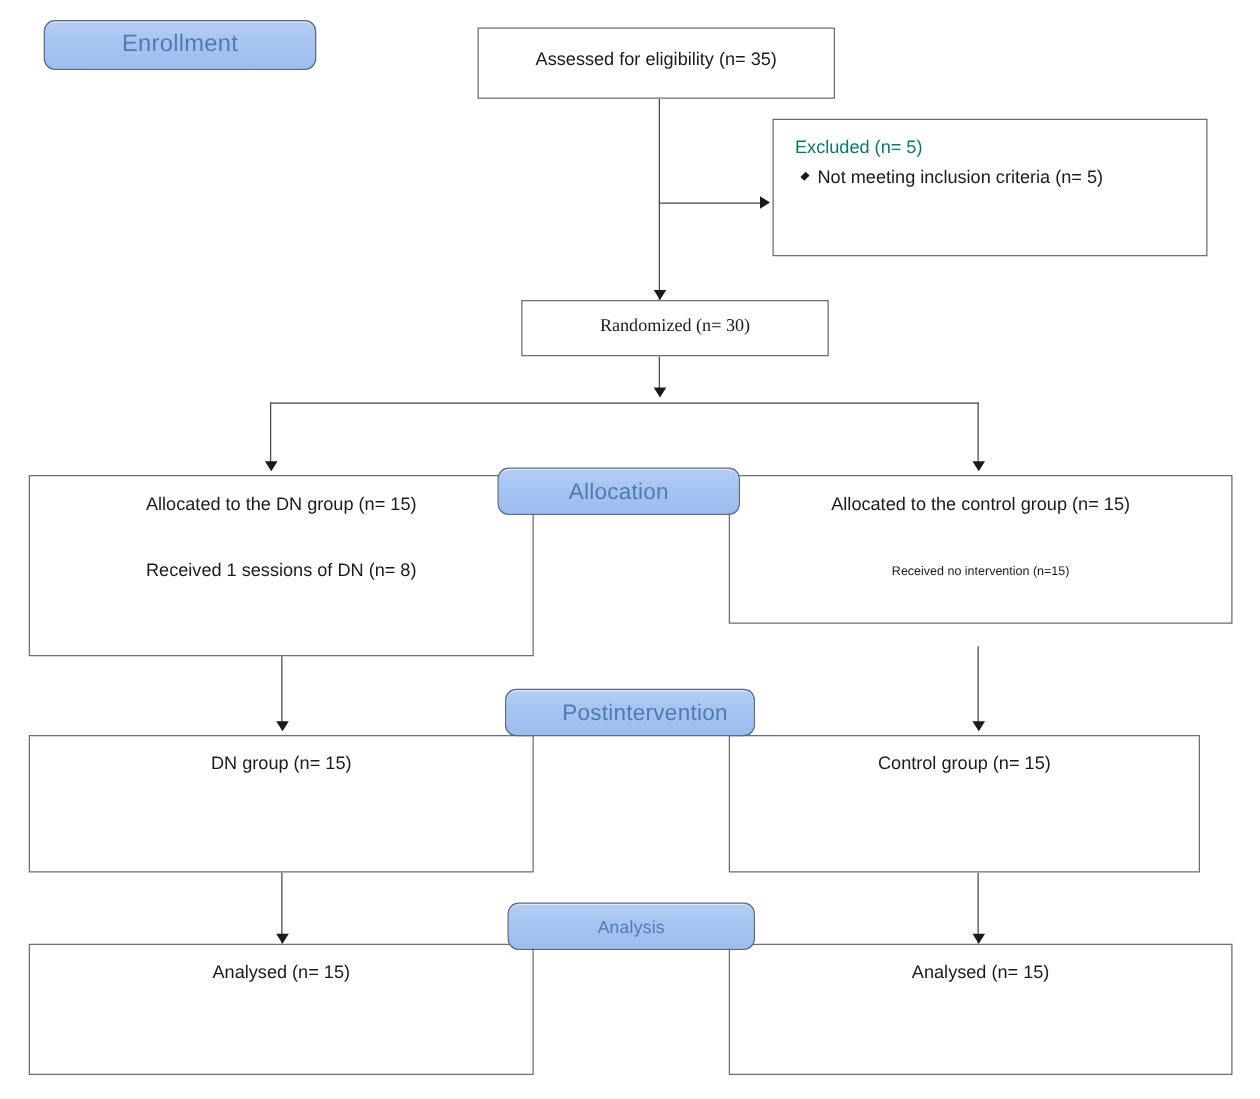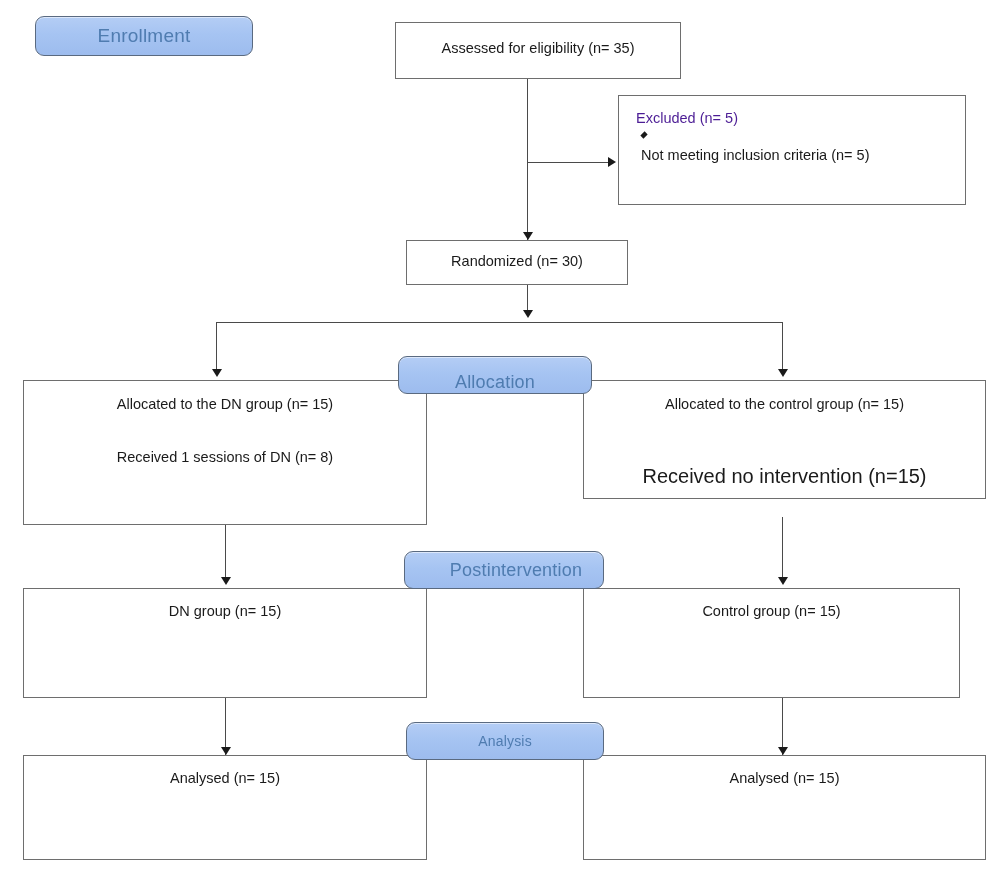--- a/index.html
+++ b/index.html
@@ -45,21 +45,21 @@
     position: absolute;
     left: 0;
     right: 0;
     text-align: center;
     color: #1a1a1a;
     white-space: nowrap;
   }
   .node-box .txt-left {
     position: absolute;
     text-align: left;
-    color: #4c1d95;
+    color: #0f766e;
     white-space: nowrap;
   }
   .bullet-row {
     position: absolute;
     display: flex;
     align-items: baseline;
     gap: 7px;
     color: #1a1a1a;
     white-space: nowrap;
   }
@@ -107,65 +107,65 @@
 </style>
 </head>
 <body>
 
 <div id="canvas">
 
   <div class="stage-banner" style="left:35px; top:16px; width:218px; height:40px; font-size:19px;">
     <span>Enrollment</span>
   </div>
 
-  <div class="node-box" style="left:382px; top:22px; width:286px; height:57px;margin-left:13px;">
+  <div class="node-box" style="left:382px; top:22px; width:286px; height:57px;">
     <span class="txt" style="top:17px; font-size:14.5px;">Assessed for eligibility (n= 35)</span>
   </div>
 
   <div class="v-line" style="left:527px; top:79px; height:161px;"></div>
   <div class="arrow-down" style="left:522.5px; top:232px;"></div>
 
   <div class="h-line" style="left:527px; top:162px; width:83px;"></div>
   <div class="arrow-right" style="left:608px; top:157px;"></div>
 
   <div class="node-box" style="left:618px; top:95px; width:348px; height:110px;">
     <span class="txt-left" style="left:17px; top:14px; font-size:14.5px;">Excluded (n= 5)</span>
-    <div class="bullet-row" style="left:22px; top:38px; font-size:14.5px;flex-direction:column;">
+    <div class="bullet-row" style="left:22px; top:38px; font-size:14.5px;">
       <span class="bullet-glyph"></span>
       <span>Not meeting inclusion criteria (n= 5)</span>
     </div>
   </div>
 
-  <div class="node-box" style="left:406px; top:240px; width:222px; height:45px;">
+  <div class="node-box" style="left:417px; top:240px; width:246px; height:45px;font-family:Liberation Serif, serif;">
     <span class="txt" style="top:12px; font-size:14.5px;">Randomized (n= 30)</span>
   </div>
 
   <div class="v-line" style="left:527px; top:285px; height:30px;"></div>
   <div class="arrow-down" style="left:522.5px; top:310px;"></div>
 
   <div class="h-line" style="left:216px; top:322px; width:567px;"></div>
 
   <div class="v-line" style="left:216px; top:322px; height:50px;"></div>
   <div class="arrow-down" style="left:211.5px; top:369px;"></div>
 
   <div class="v-line" style="left:782px; top:322px; height:50px;"></div>
   <div class="arrow-down" style="left:777.5px; top:369px;"></div>
 
-  <div class="stage-banner" style="left:398px; top:356px; width:194px; height:38px; font-size:18px;align-items:flex-end;">
+  <div class="stage-banner" style="left:398px; top:374px; width:194px; height:38px; font-size:18px;">
     <span>Allocation</span>
   </div>
 
   <div class="node-box" style="left:23px; top:380px; width:404px; height:145px;">
     <span class="txt" style="top:15px; font-size:14.5px;">Allocated to the DN group (n= 15)</span>
     <span class="txt" style="top:68px; font-size:14.5px;">Received 1 sessions of DN (n= 8)</span>
   </div>
 
   <div class="node-box" style="left:583px; top:380px; width:403px; height:119px;">
     <span class="txt" style="top:15px; font-size:14.5px;">Allocated to the control group (n= 15)</span>
-    <span class="txt" style="top:84px; font-size:20px;">Received no intervention (n=15)</span>
+    <span class="txt" style="top:71px; font-size:10px;">Received no intervention (n=15)</span>
   </div>
 
   <div class="v-line" style="left:225px; top:517px; height:63px;"></div>
   <div class="arrow-down" style="left:220.5px; top:577px;"></div>
 
   <div class="v-line" style="left:782px; top:517px; height:63px;"></div>
   <div class="arrow-down" style="left:777.5px; top:577px;"></div>
 
   <div class="stage-banner" style="left:404px; top:551px; width:200px; height:38px; font-size:18px;padding-left:24px;">
     <span>Postintervention</span>

